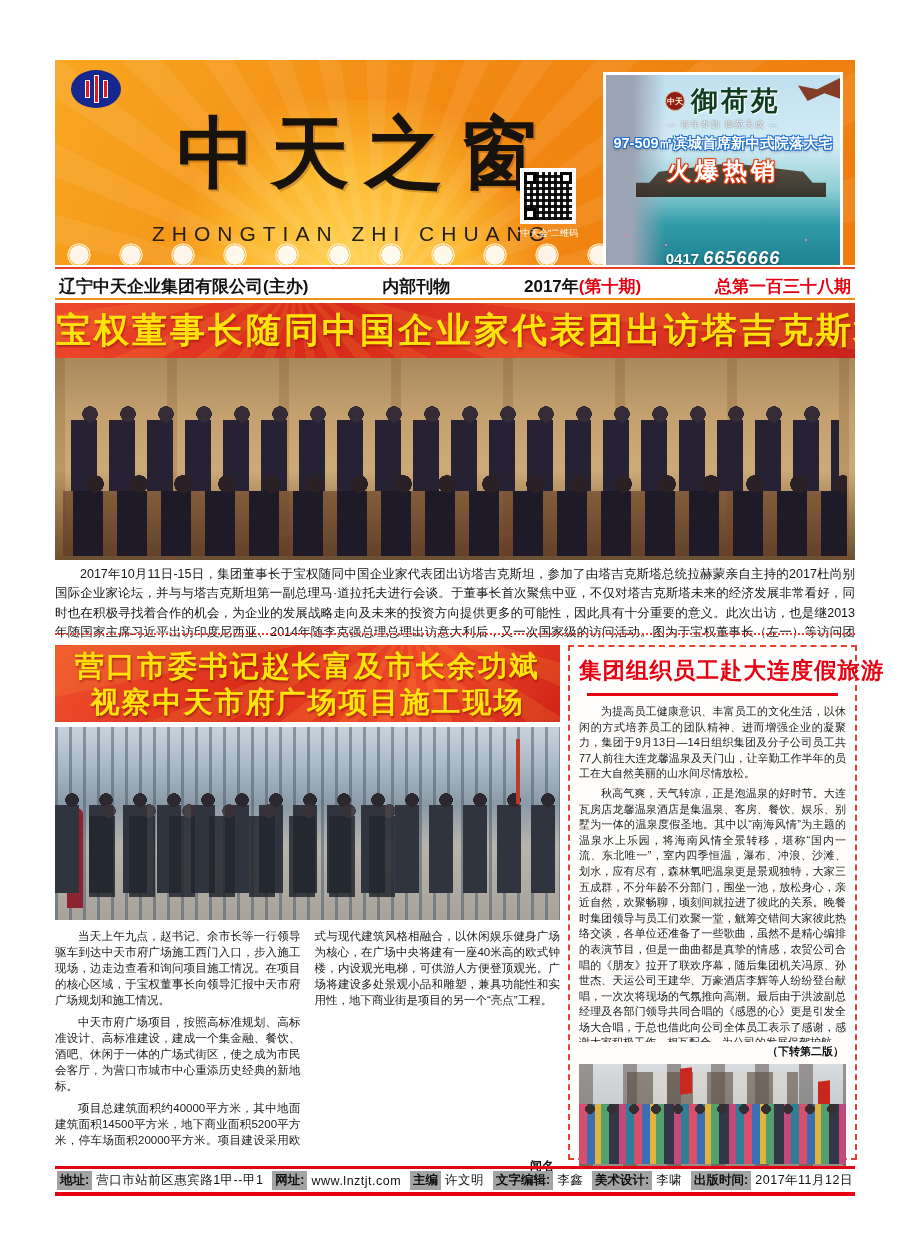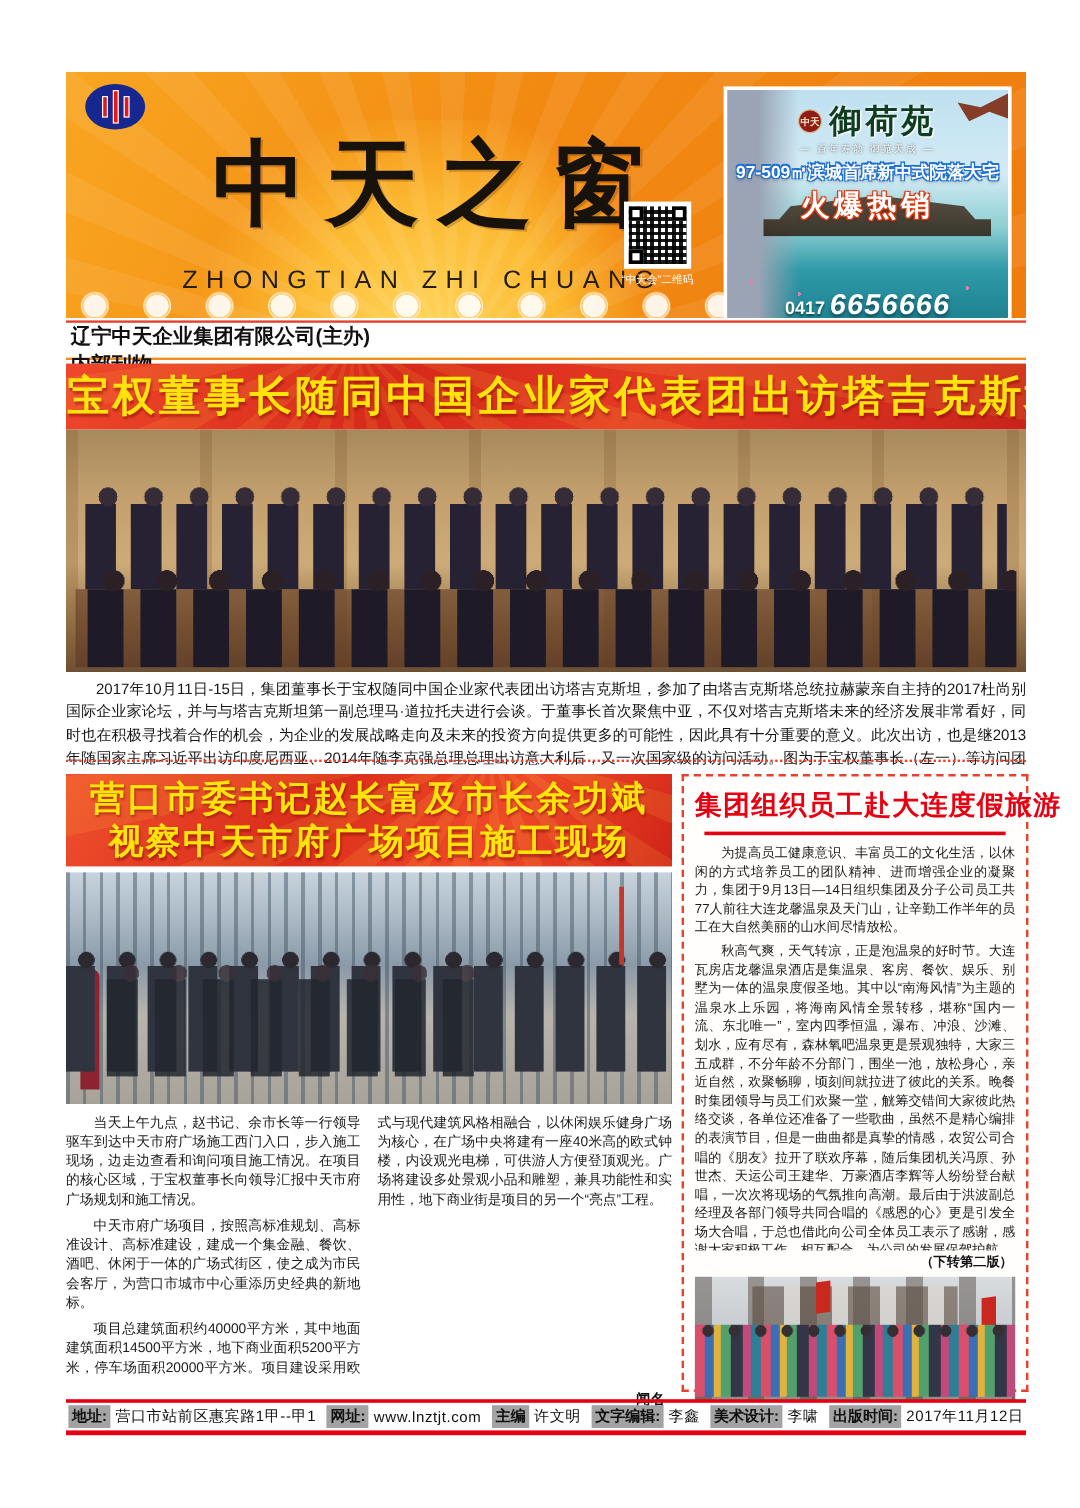--- a/index.html
+++ b/index.html
@@ -60,28 +60,28 @@
   .ad-brand { font-size:27px; font-weight:900; color:#0f3d20; letter-spacing:3px;
     text-shadow:0 0 3px #ffffff,1px 1px 0 #ffffff; }
   .ad-tagline { position:relative; z-index:2; font-size:8px; color:#ffffff; letter-spacing:2px; text-shadow:0 0 2px #333; }
   .ad-headline { position:relative; z-index:2; margin-top:4px; font-size:14.5px; font-weight:900; color:#ffffff;
     text-shadow:-1px -1px 0 #1e6fd0,1px -1px 0 #1e6fd0,-1px 1px 0 #1e6fd0,1px 1px 0 #1e6fd0,0 2px 3px rgba(0,0,0,.35); }
   .ad-promo { position:relative; z-index:2; margin-top:2px; font-size:24px; font-weight:900; color:#ffffff; letter-spacing:4px;
     text-shadow:-1px -1px 0 #e03c10,1px -1px 0 #e03c10,-1px 1px 0 #e03c10,1px 1px 0 #e03c10,0 2px 4px rgba(120,20,0,.6); }
   .ad-phone-row { position:absolute; left:0; right:0; bottom:26px; z-index:3; display:flex; align-items:baseline; justify-content:center; gap:4px; }
   .ad-vip { font-size:8px; color:#e8f4e0; letter-spacing:1px; position:absolute; left:38px; bottom:22px; }
   .ad-area { font-size:15px; font-weight:700; color:#ffffff; text-shadow:0 1px 2px #044; }
-  .ad-number { font-size:24px; font-weight:900; font-style:italic; color:#ffffff; letter-spacing:1px; text-shadow:0 2px 3px rgba(0,40,50,.6); }
+  .ad-number { font-size:18px; font-weight:900; font-style:italic; color:#ffffff; letter-spacing:1px; text-shadow:0 2px 3px rgba(0,40,50,.6); }
   .ad-address { position:absolute; left:0; right:0; bottom:6px; z-index:3; font-size:7px; color:#f3e8c2; text-shadow:0 1px 1px #033; }
 
   
   .infobar { position:absolute; left:55px; top:267px; width:800px; height:33px;
     border-top:2px solid #e8412e; border-bottom:2px solid #f39019;
-    display:flex; align-items:flex-start; justify-content:space-between; padding:0 4px;
-    font-size:17px; font-weight:700;flex-direction:column; }
+    display:flex; align-items:flex-end; justify-content:space-between; padding:0 4px;
+    font-size:17px; font-weight:700; }
   .infobar .red { color:#e60012; }
 
   
   .lead-banner { position:absolute; left:55px; top:303px; width:800px; height:55px;
     background:linear-gradient(120deg,#ef482c 0%,#d62a1a 35%,#e43a24 60%,#c9241a 100%);
     display:flex; align-items:center; justify-content:center; overflow:hidden; }
   .lead-banner::before { content:""; position:absolute; inset:0;
     background:repeating-conic-gradient(from 0deg at 30% -40%, rgba(255,200,60,.12) 0 7deg, rgba(255,255,255,0) 7deg 15deg); }
   .lead-banner h1 { position:relative; font-size:35px; font-weight:900; letter-spacing:3px; color:#ffe30a;
     text-shadow:1px 2px 2px rgba(120,0,0,.45); white-space:nowrap; }

